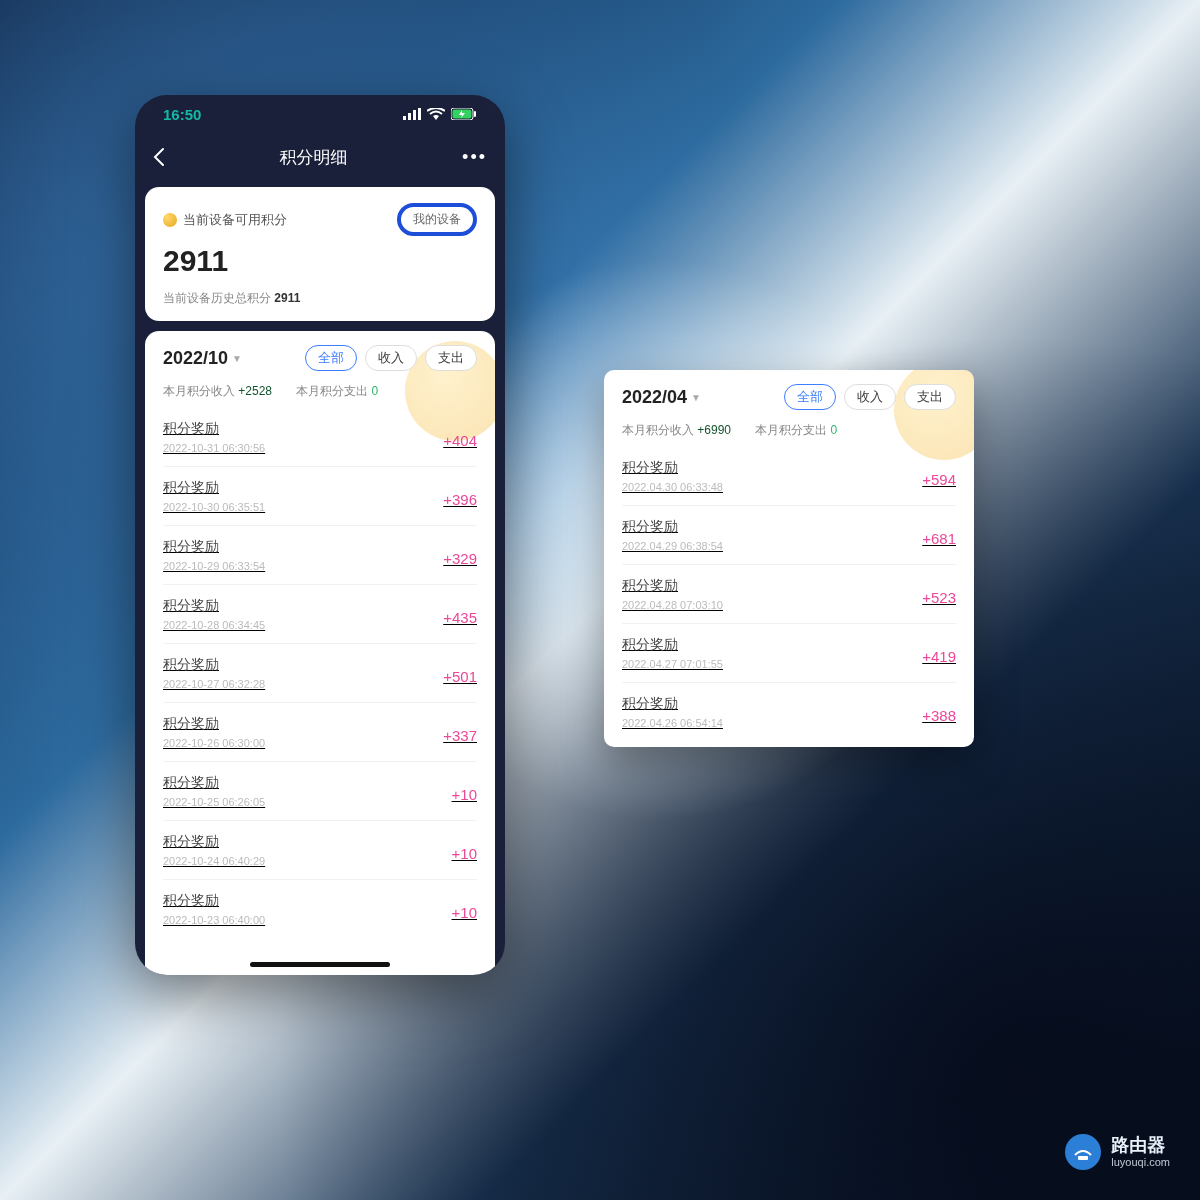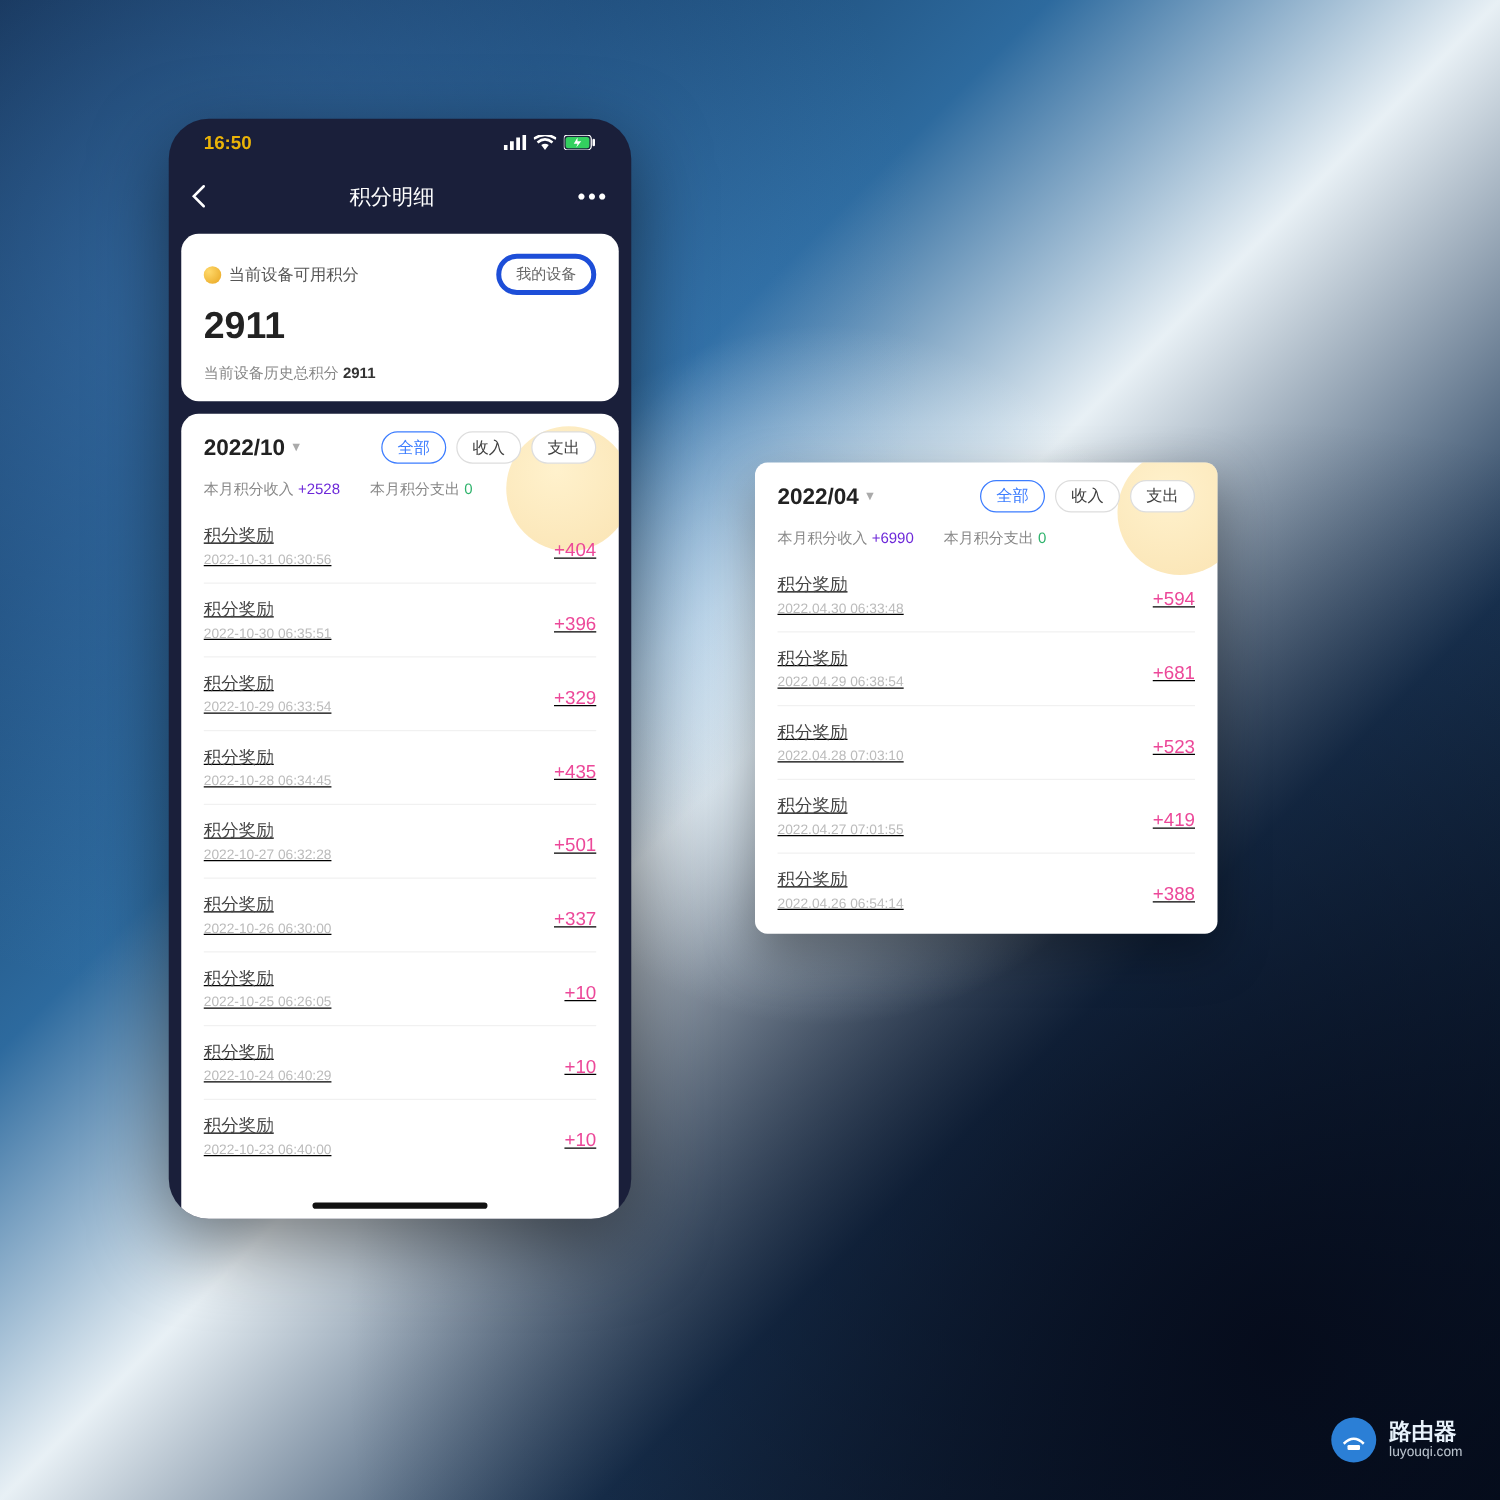--- a/index.html
+++ b/index.html
@@ -22,21 +22,21 @@
     position: absolute;
     top: 95px; left: 135px;
     width: 370px; height: 880px;
     background: #1a1f3a;
     border-radius: 32px;
     overflow: hidden;
     box-shadow: 0 20px 60px rgba(0,0,0,.5);
   }
   .status-bar {
     height: 38px; display:flex; align-items:center; justify-content:space-between;
-    padding: 0 28px; color:#eab308; font-size:15px; font-weight:600;
+    padding: 0 28px; color:#14b8a6; font-size:15px; font-weight:600;
   }
   .status-icons { display:flex; align-items:center; gap:6px; }
   .status-icons svg { display:block; }
   .navbar {
     height: 48px; display:flex; align-items:center; justify-content:space-between;
     padding: 0 18px; color:#fff;
   }
   .navbar-title { font-size:17px; font-weight:500; }
   .chevron-left { width:12px; height:20px; }
   .more-icon { letter-spacing:2px; font-size:18px; }
@@ -59,21 +59,21 @@
     border-radius:50%; background:radial-gradient(circle at 40% 35%,#ffe49a,#f5c765);
     opacity:.5;
   }
   .month-head { display:flex; justify-content:space-between; align-items:center; position:relative; z-index:1; }
   .month-label { font-size:18px; font-weight:700; color:#222; display:flex; align-items:center; gap:4px; }
   .month-label .tri { font-size:10px; color:#aaa; }
   .tab-group { display:flex; gap:8px; }
   .tab { border:1px solid #ddd; border-radius:999px; padding:3px 12px; font-size:13px; color:#404040; background:#fff; }
   .tab.active { border-color:#3d7dff; color:#3d7dff; }
   .summary-line { display:flex; gap:24px; font-size:12px; color:#888; margin:12px 0 8px; position:relative; z-index:1; }
-  .summary-line .orange { color:#6d28d9; }
+  .summary-line .orange { color:#14532d; }
   .summary-line .green { color:#2fb36c; }
   .list { position:relative; z-index:1; }
   .row { display:flex; justify-content:space-between; padding:12px 0; border-bottom:1px solid #f1f1f1;text-decoration:underline; }
   .row:last-child { border-bottom:none; }
   .row-left .title { font-size:14px; color:#444; }
   .row-left .ts { font-size:11px; color:#bbb; margin-top:4px; }
   .row-val { font-size:15px; color:#ec4899; font-weight:500;margin-top:12px; }
   .home-ind { position:absolute; bottom:8px; left:50%; transform:translateX(-50%); width:140px; height:5px; background:#111; border-radius:3px; }
 
   .panel2 {

